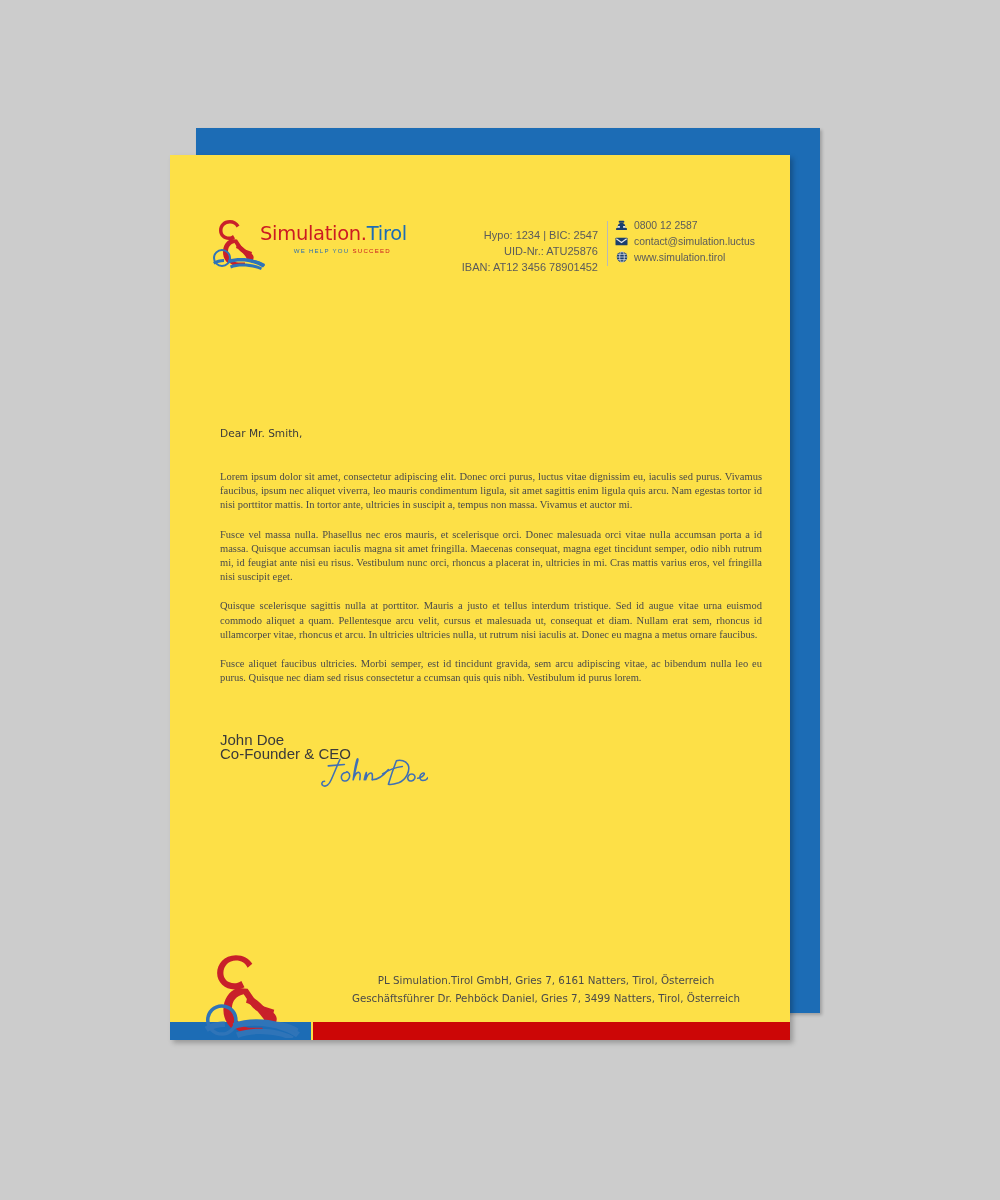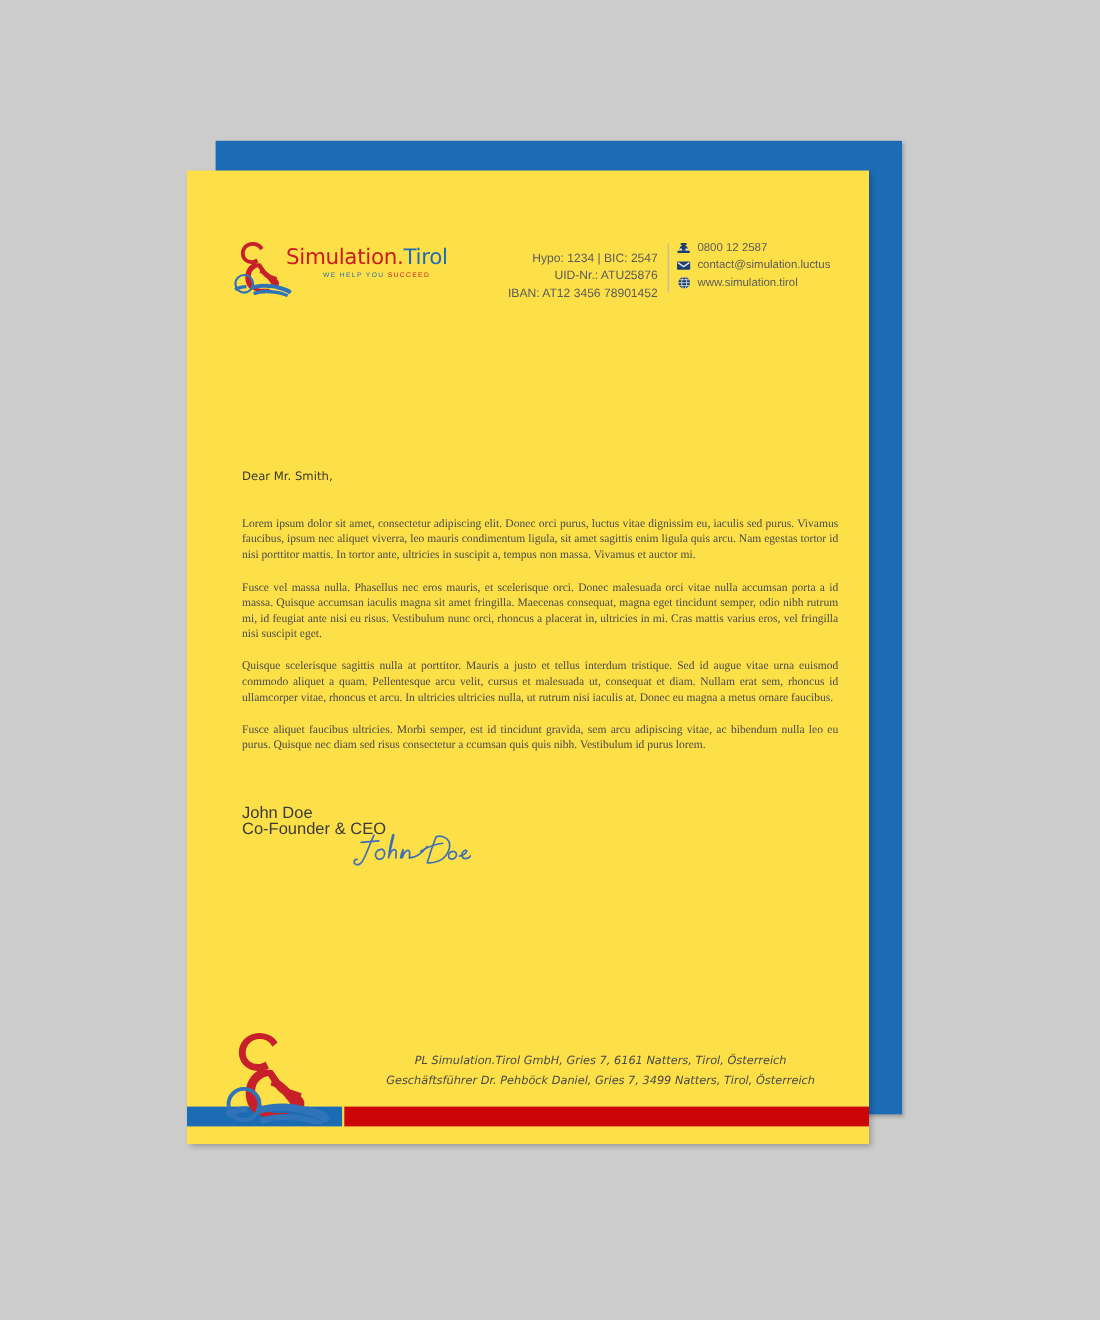--- a/index.html
+++ b/index.html
@@ -186,24 +186,23 @@
     width: 110px;
     height: 42px;
     color: #3f6fb5;
   }
   .signature svg { display: block; }
 
   
   .footer {
     position: absolute;
     left: 0;
-    bottom: 16px;
+    bottom: 0;
     width: 620px;
     height: 100px;
-    font-style: italic;
   }
   .footer-mark {
     position: absolute;
     left: 28px;
     bottom: 2px;
     width: 118px;
     height: 86px;
     z-index: 3;
   }
   .footer-text {

